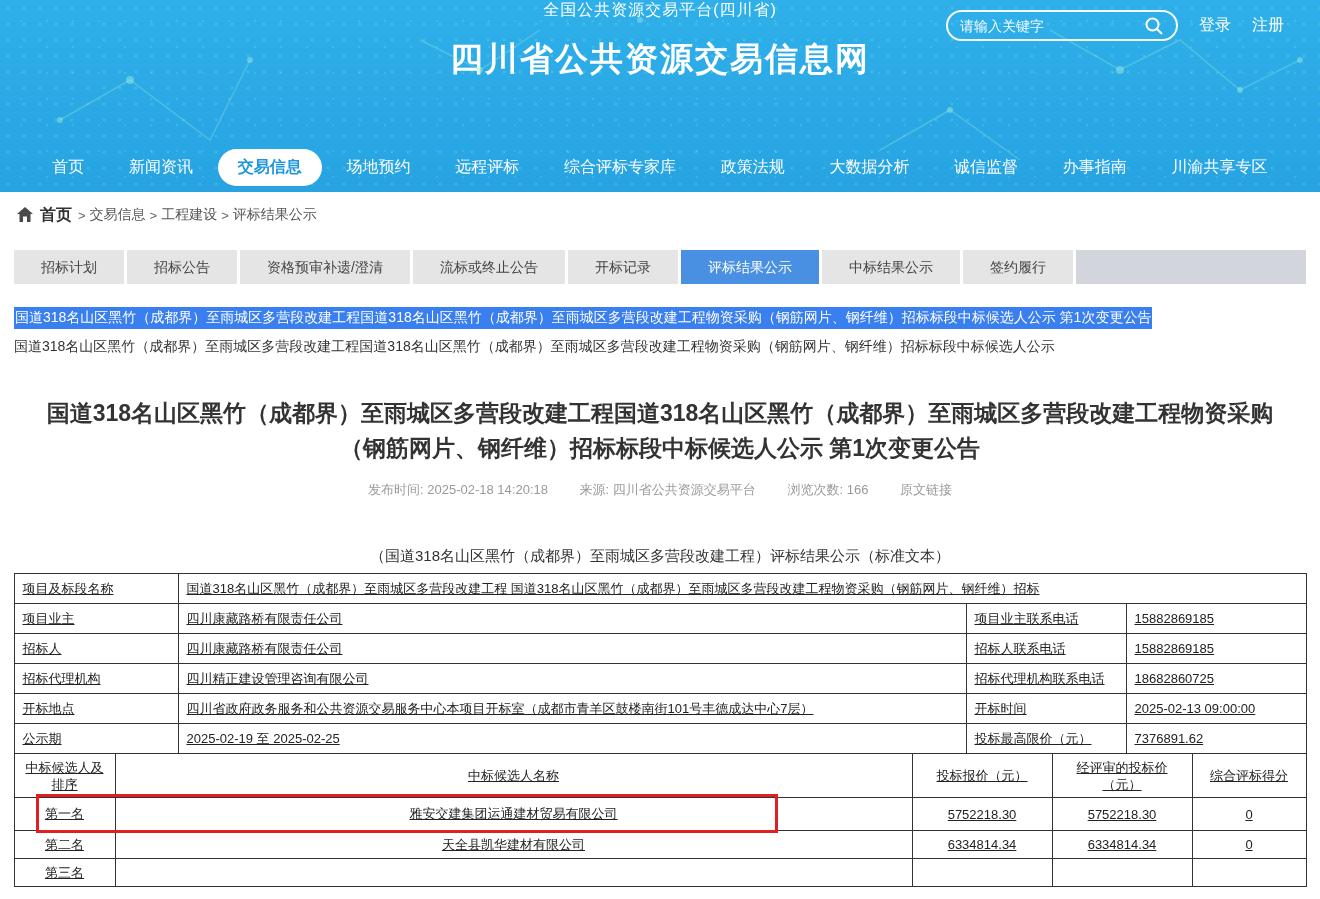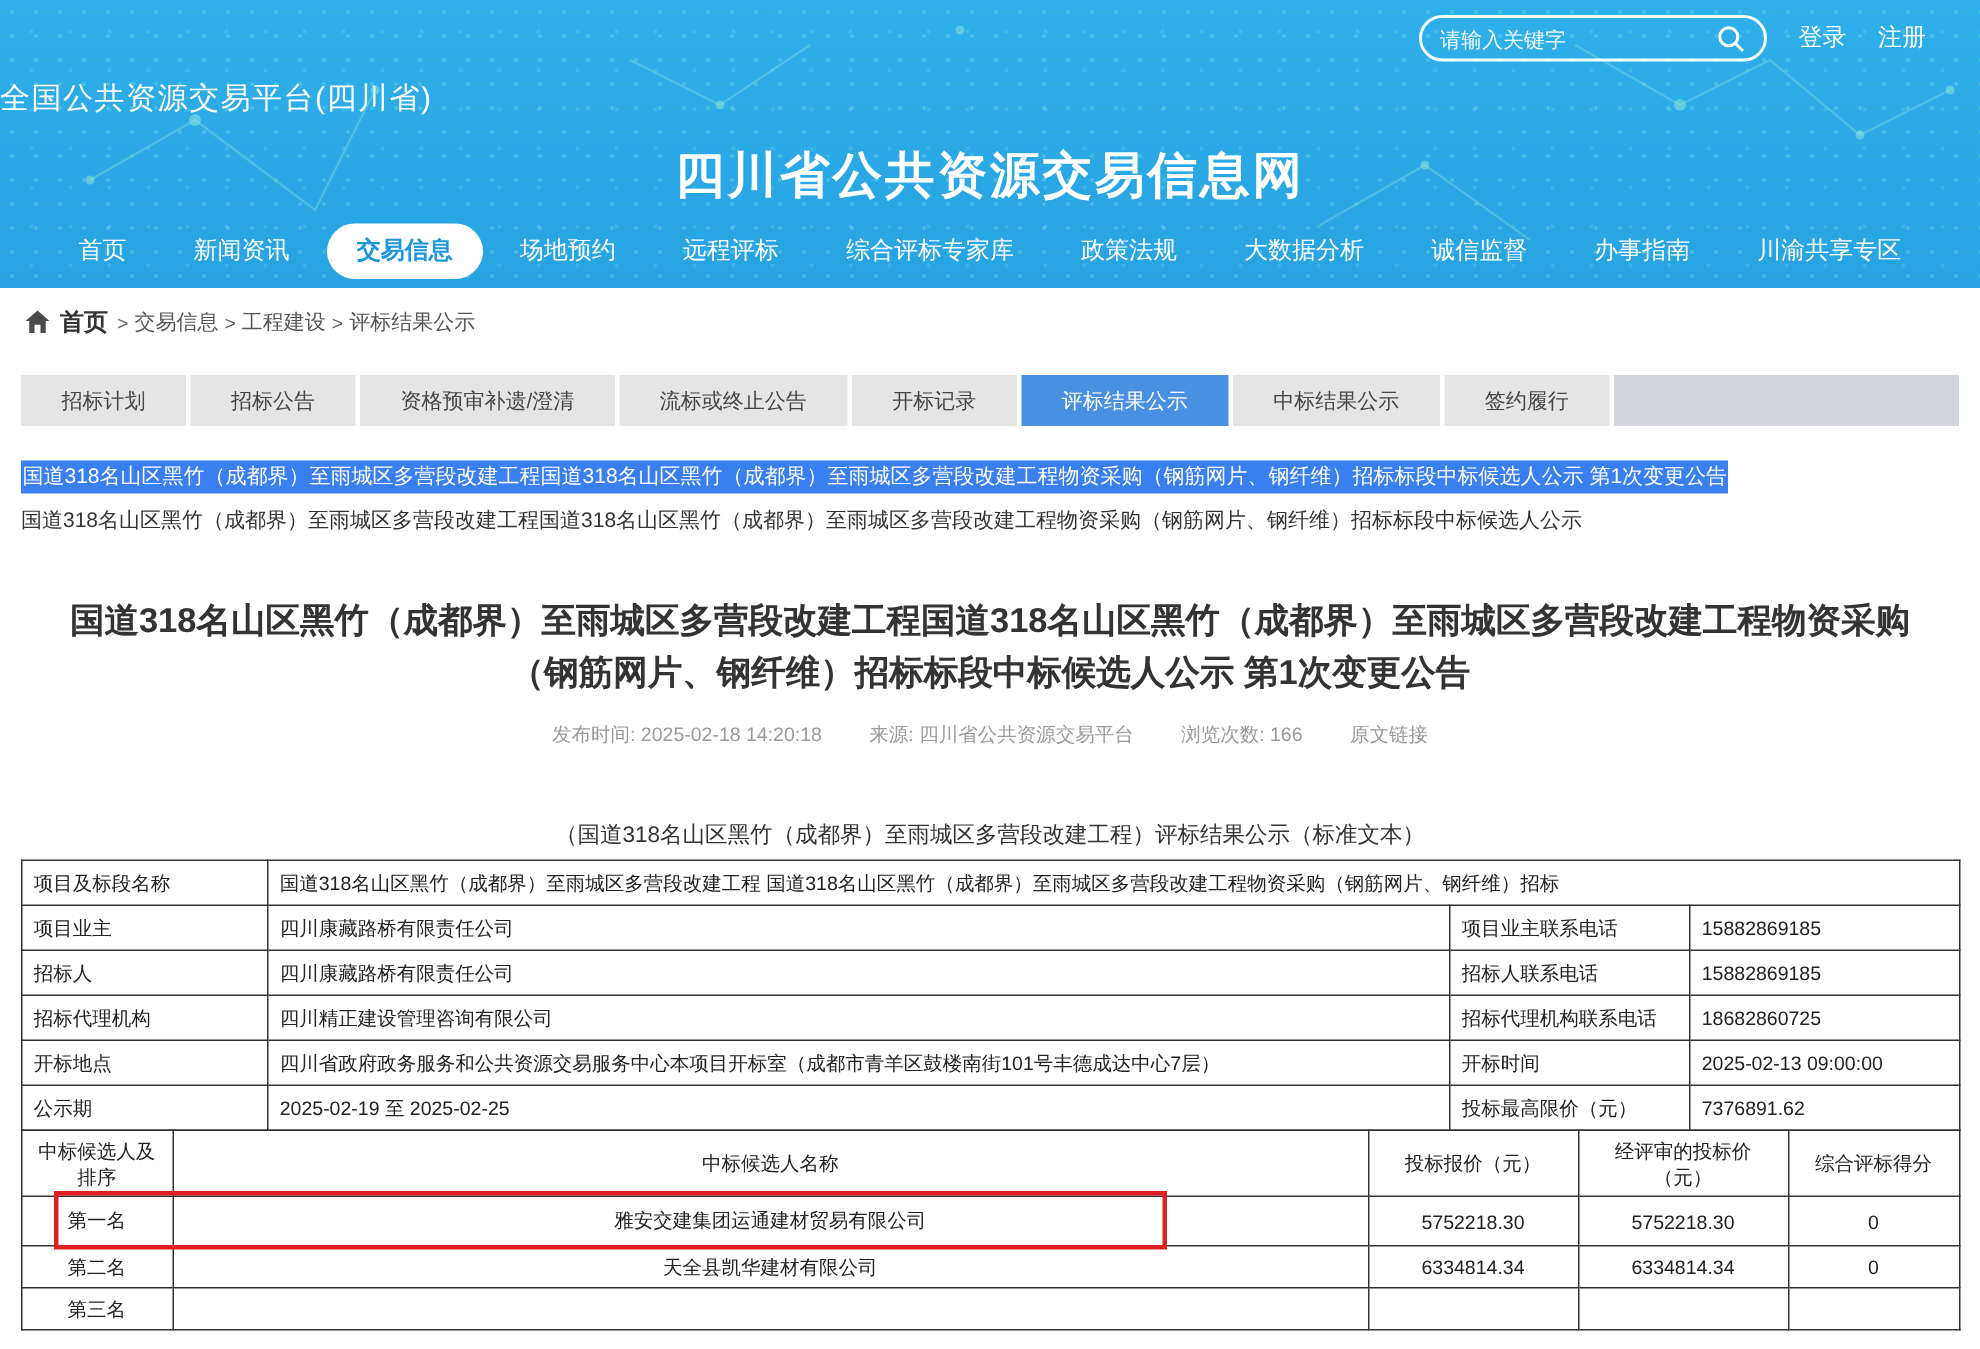--- a/index.html
+++ b/index.html
@@ -17,21 +17,21 @@
   .header svg.deco { position:absolute; inset:0; width:100%; height:100%; pointer-events:none; }
 
   .top-bar { position:absolute; top:10px; right:36px; display:flex; align-items:center; gap:21px; }
   .search-box { display:flex; align-items:center; width:232px; height:31px;
     border:2px solid rgba(255,255,255,.95); border-radius:17px; padding:0 12px; }
   .search-box input { flex:1; background:transparent; border:none; outline:none;
     color:#fff; font-size:14px; }
   .search-box input::placeholder { color:#fff; opacity:.95; }
   .auth-link { color:#fff; font-size:16px; cursor:pointer; text-decoration:none; }
 
-  .site-subtitle { color:#fff; font-size:20px; padding-top:52px; letter-spacing:1px; }
+  .site-subtitle { text-align:center; color:#fff; font-size:16px; letter-spacing:1px; }
   .site-title { text-align:center; color:#fff; font-size:33px; font-weight:bold; margin-top:16px; letter-spacing:2px; }
 
   .nav { position:absolute; left:0; right:0; bottom:0; height:50px;
     display:flex; align-items:center; justify-content:space-around; padding:0 30px; }
   .nav-item { color:#fff; font-size:16px; cursor:pointer; padding:8px 20px; border-radius:20px; white-space:nowrap; }
   .nav-item.active { background:#fff; color:#1d96db; font-weight:bold; }
 
   
   .breadcrumb { display:flex; align-items:center; height:46px; padding-left:16px; background:#fff; }
   .breadcrumb .home-icon { margin-right:6px; display:flex; }
@@ -56,21 +56,21 @@
   .article-title { margin:40px auto 0; max-width:1255px; text-align:center;
     font-size:23px; font-weight:bold; color:#333; line-height:35px; }
   .article-meta { margin-top:15px; text-align:center; font-size:13px; color:#9a9a9a; }
   .article-meta .group { margin:0 14px; }
   .article-meta .orig-link { cursor:pointer; }
 
   
   .notice-caption { margin-top:48px; text-align:center; font-size:15px; color:#333; }
   table.notice { width:1292px; margin:7px auto 0; border-collapse:collapse; table-layout:fixed; }
   table.notice td, table.notice th { border:1px solid #333; font-size:13px; color:#222;
-    padding:2px 8px; font-weight:normal; overflow:hidden; }
+    padding:2px 8px; font-weight:normal; overflow:hidden;text-decoration:underline; }
   table.info td { height:30px; text-align:left; }
   table.cand { margin-top:-1px;padding-left:20px; }
   table.cand th { height:44px; text-align:center; line-height:17px; }
   table.cand td { text-align:center; }
   .row-h1 td { height:33px; }
   .row-h2 td { height:28px; }
   .row-h3 td { height:28px; }
   .cand-wrap { position:relative; }
   .first-place-box { position:absolute; left:36px; top:41px; width:742px; height:39px;
     border:3px solid #e02020; pointer-events:none; }

